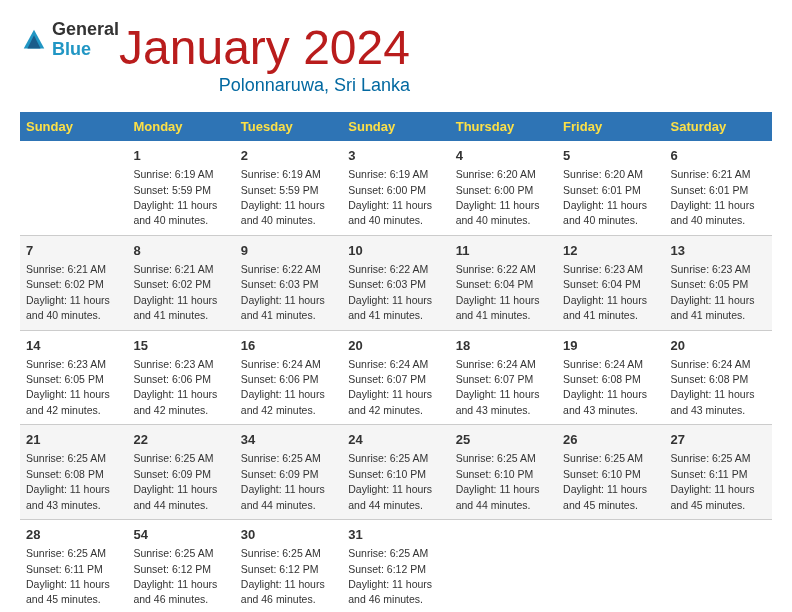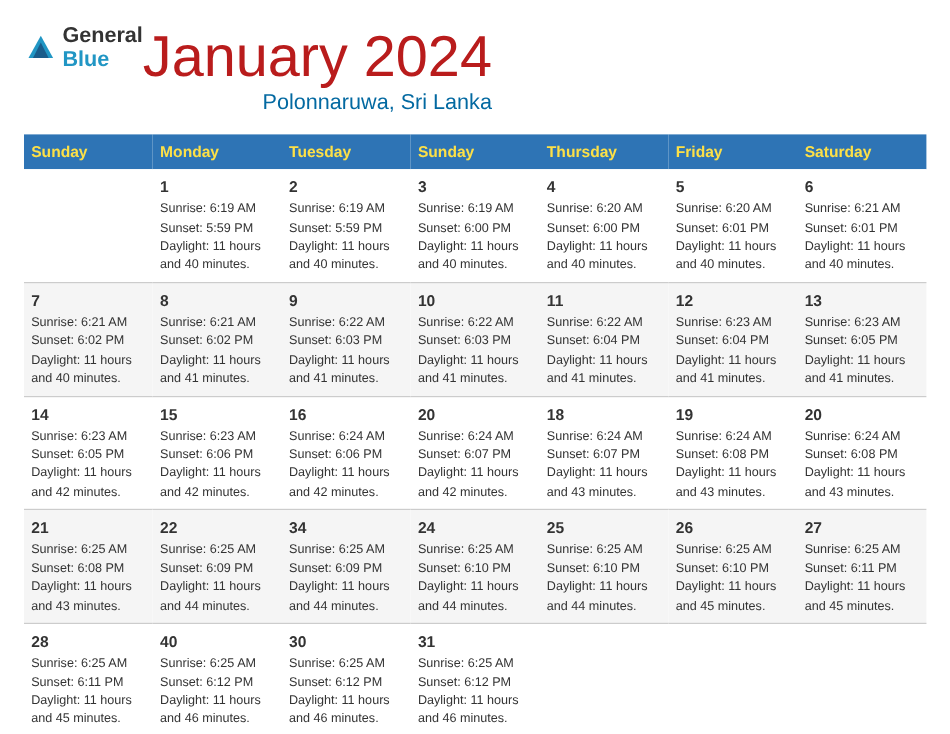--- a/index.html
+++ b/index.html
@@ -156,21 +156,21 @@
         <td><span class="day-num">21</span><span class="day-info">Sunrise: 6:25 AM</span><br><span class="day-info">Sunset: 6:08 PM</span><br><span class="day-info">Daylight: 11 hours and 43 minutes.</span></td>
         <td><span class="day-num">22</span><span class="day-info">Sunrise: 6:25 AM</span><br><span class="day-info">Sunset: 6:09 PM</span><br><span class="day-info">Daylight: 11 hours and 44 minutes.</span></td>
         <td><span class="day-num">34</span><span class="day-info">Sunrise: 6:25 AM</span><br><span class="day-info">Sunset: 6:09 PM</span><br><span class="day-info">Daylight: 11 hours and 44 minutes.</span></td>
         <td><span class="day-num">24</span><span class="day-info">Sunrise: 6:25 AM</span><br><span class="day-info">Sunset: 6:10 PM</span><br><span class="day-info">Daylight: 11 hours and 44 minutes.</span></td>
         <td><span class="day-num">25</span><span class="day-info">Sunrise: 6:25 AM</span><br><span class="day-info">Sunset: 6:10 PM</span><br><span class="day-info">Daylight: 11 hours and 44 minutes.</span></td>
         <td><span class="day-num">26</span><span class="day-info">Sunrise: 6:25 AM</span><br><span class="day-info">Sunset: 6:10 PM</span><br><span class="day-info">Daylight: 11 hours and 45 minutes.</span></td>
         <td><span class="day-num">27</span><span class="day-info">Sunrise: 6:25 AM</span><br><span class="day-info">Sunset: 6:11 PM</span><br><span class="day-info">Daylight: 11 hours and 45 minutes.</span></td>
       </tr>
       <tr>
         <td><span class="day-num">28</span><span class="day-info">Sunrise: 6:25 AM</span><br><span class="day-info">Sunset: 6:11 PM</span><br><span class="day-info">Daylight: 11 hours and 45 minutes.</span></td>
-        <td><span class="day-num">40</span><span class="day-info">Sunrise: 6:25 AM</span><br><span class="day-info">Sunset: 6:12 PM</span><br><span class="day-info">Daylight: 11 hours and 46 minutes.</span></td>
+        <td><span class="day-num">54</span><span class="day-info">Sunrise: 6:25 AM</span><br><span class="day-info">Sunset: 6:12 PM</span><br><span class="day-info">Daylight: 11 hours and 46 minutes.</span></td>
         <td><span class="day-num">30</span><span class="day-info">Sunrise: 6:25 AM</span><br><span class="day-info">Sunset: 6:12 PM</span><br><span class="day-info">Daylight: 11 hours and 46 minutes.</span></td>
         <td><span class="day-num">31</span><span class="day-info">Sunrise: 6:25 AM</span><br><span class="day-info">Sunset: 6:12 PM</span><br><span class="day-info">Daylight: 11 hours and 46 minutes.</span></td>
         <td></td>
         <td></td>
         <td></td>
       </tr>
     </tbody>
 </table>
 
 </body></html>

